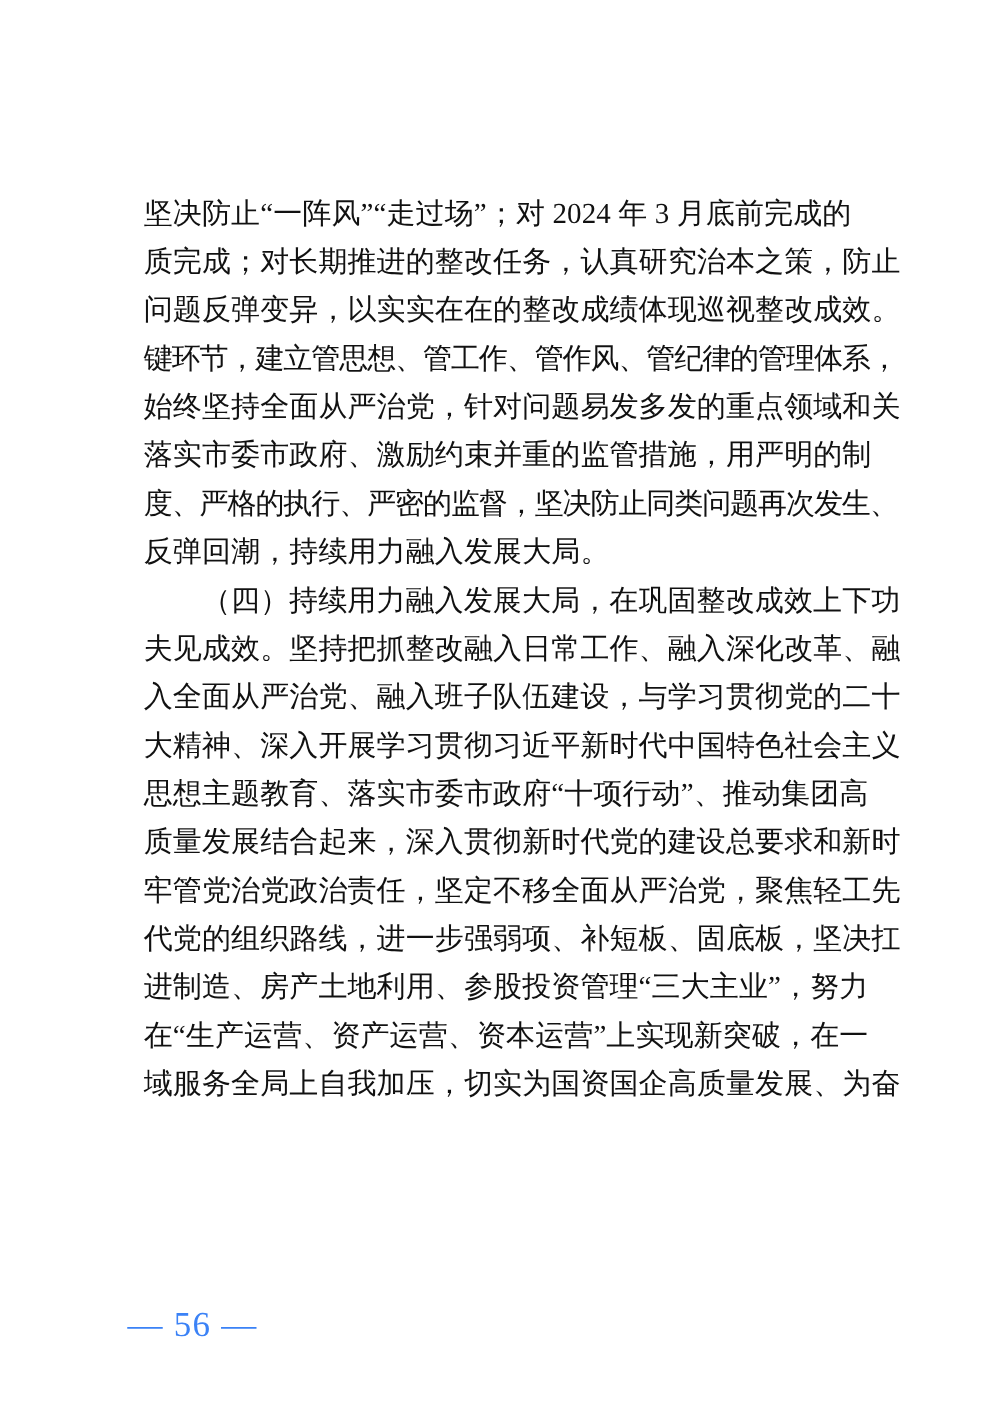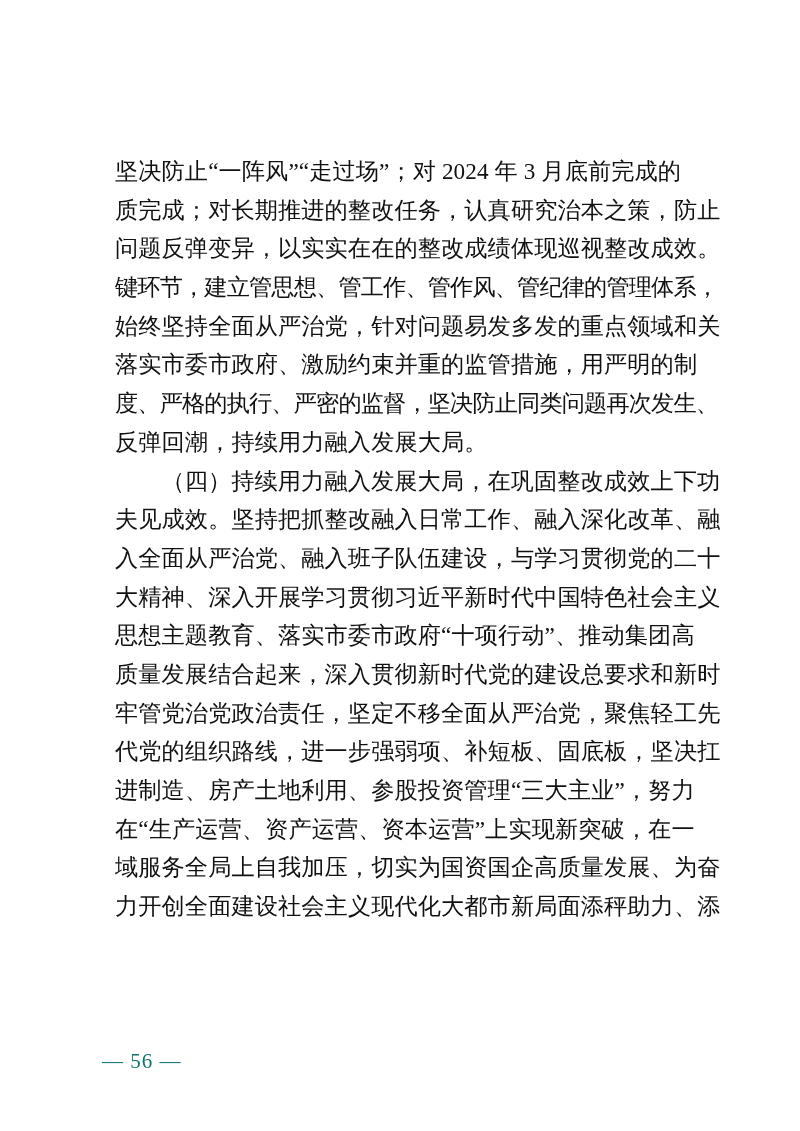--- a/index.html
+++ b/index.html
@@ -36,24 +36,24 @@
   .line.indent {
     text-indent: 46.4px;
   }
   .bold {
     font-weight: 400;
   }
   .page-number {
     position: absolute;
     left: 102px;
     top: 1048px;
-    font-size: 21px;
+    font-size: 28px;
     line-height: 26px;
     letter-spacing: 1px;
-    color: #0f766e;
+    color: #3b82f6;
   }
 </style>
 </head>
 <body>
 
 <div class="page">
   <div class="body-text">
       <div class="line"><span>坚决防止“一阵风”“走过场”；对 2024 年 3 月底前完成的</span></div>
       <div class="line"><span>质完成；对长期推进的整改任务，认真研究治本之策，防止</span></div>
       <div class="line"><span>问题反弹变异，以实实在在的整改成绩体现巡视整改成效。</span></div>
@@ -66,16 +66,15 @@
       <div class="line"><span class="bold">夫见成效。</span><span>坚持把抓整改融入日常工作、融入深化改革、融</span></div>
       <div class="line"><span>入全面从严治党、融入班子队伍建设，与学习贯彻党的二十</span></div>
       <div class="line"><span>大精神、深入开展学习贯彻习近平新时代中国特色社会主义</span></div>
       <div class="line"><span>思想主题教育、落实市委市政府“十项行动”、推动集团高</span></div>
       <div class="line"><span>质量发展结合起来，深入贯彻新时代党的建设总要求和新时</span></div>
       <div class="line"><span>牢管党治党政治责任，坚定不移全面从严治党，聚焦轻工先</span></div>
       <div class="line"><span>代党的组织路线，进一步强弱项、补短板、固底板，坚决扛</span></div>
       <div class="line"><span>进制造、房产土地利用、参股投资管理“三大主业”，努力</span></div>
       <div class="line"><span>在“生产运营、资产运营、资本运营”上实现新突破，在一</span></div>
       <div class="line"><span>域服务全局上自我加压，切实为国资国企高质量发展、为奋</span></div>
-      <div class="line"><span>力开创全面建设社会主义现代化大都市新局面添秤助力、添</span></div>
     </div>
   <div class="page-number">— 56 —</div>
 </div>
 
 </body></html>

